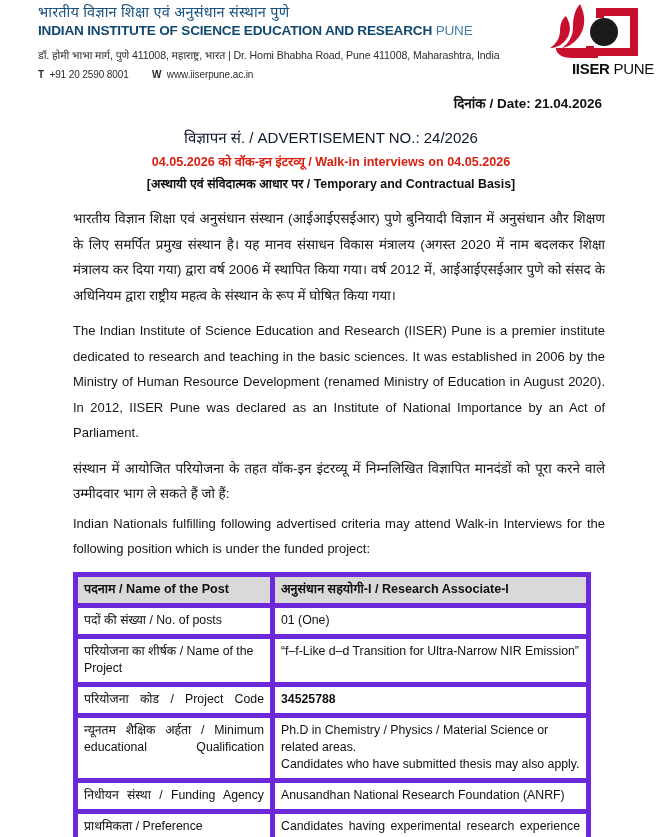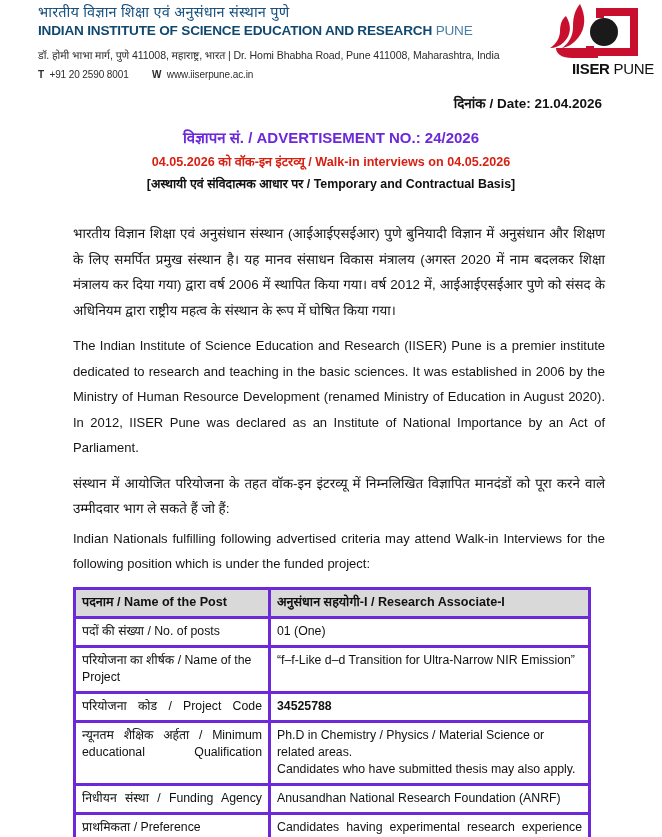--- a/index.html
+++ b/index.html
@@ -90,41 +90,41 @@
     margin-top: 8px;
     font-size: 13.5px;
     font-weight: bold;
     color: #111;
   }
 
   
   .title-block { text-align: center; margin-top: 16px; }
   .adv-no {
     font-size: 15px;
-    font-weight: bold;
-    color: #6d28d9;
+    font-weight: normal;
+    color: #0f172a;
     line-height: 20px;
   }
   .walkin {
     font-size: 12.6px;
     font-weight: bold;
     color: #d81f12;
     line-height: 20px;
     margin-top: 4px;
   }
   .basis {
     font-size: 12.4px;
     font-weight: bold;
     color: #111;
     line-height: 19px;
     margin-top: 3px;
   }
 
   
-  .body-wrap { padding: 0 57px 0 73px; margin-top: 27px; }
+  .body-wrap { padding: 0 57px 0 73px; margin-top: 12px; }
   p.para {
     margin: 0 0 10px 0;
     text-align: justify;
     font-size: 13.2px;
     line-height: 25px;
     color: #151515;
   }
   p.para.hindi {
     font-family: "Liberation Sans", "DejaVu Sans", sans-serif;
     font-size: 13.4px;
@@ -137,21 +137,21 @@
   p.tight { margin-bottom: 4px; }
 
   
   .tbl-wrap { padding: 0 71px 0 73px; margin-top: 6px; }
   table.info {
     border-collapse: collapse;
     width: 518px;
     table-layout: fixed;
   }
   table.info td {
-    border: 3px solid #6d28d9;
+    border: 5px solid #6d28d9;
     padding: 4px 6px 5px 6px;
     vertical-align: top;
     font-size: 12.3px;
     line-height: 17px;
     color: #111;
     margin-top: 44px;
   }
   table.info td.k {
     width: 180px;
     font-family: "Liberation Sans", "DejaVu Sans", sans-serif;

